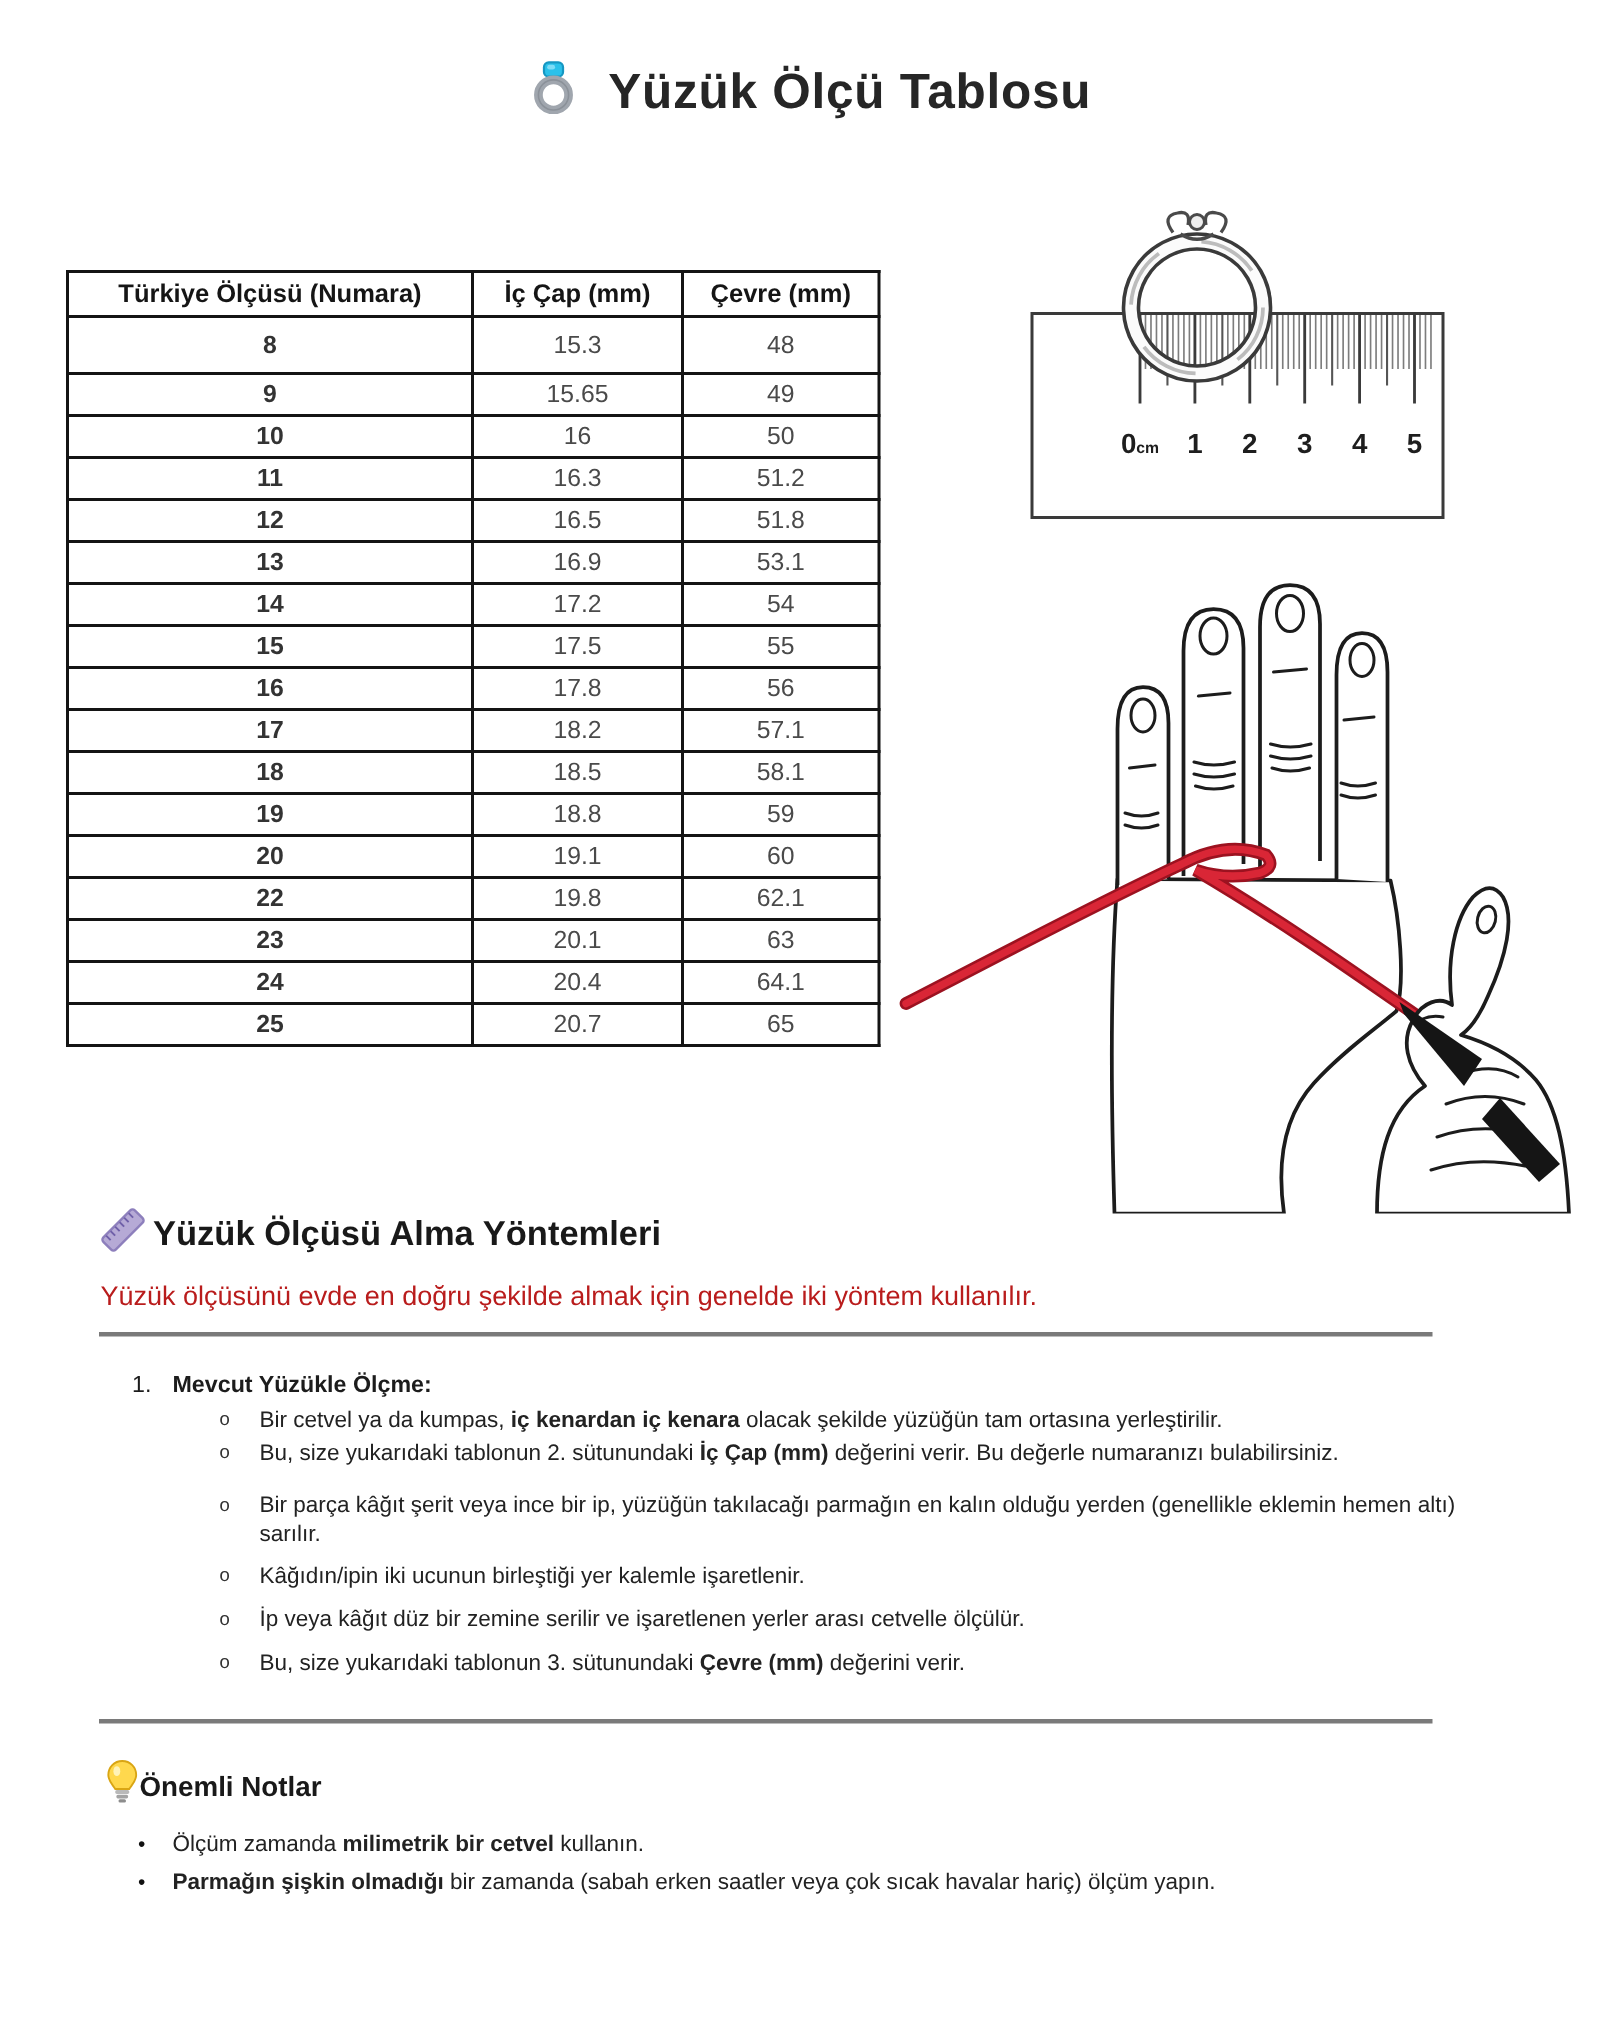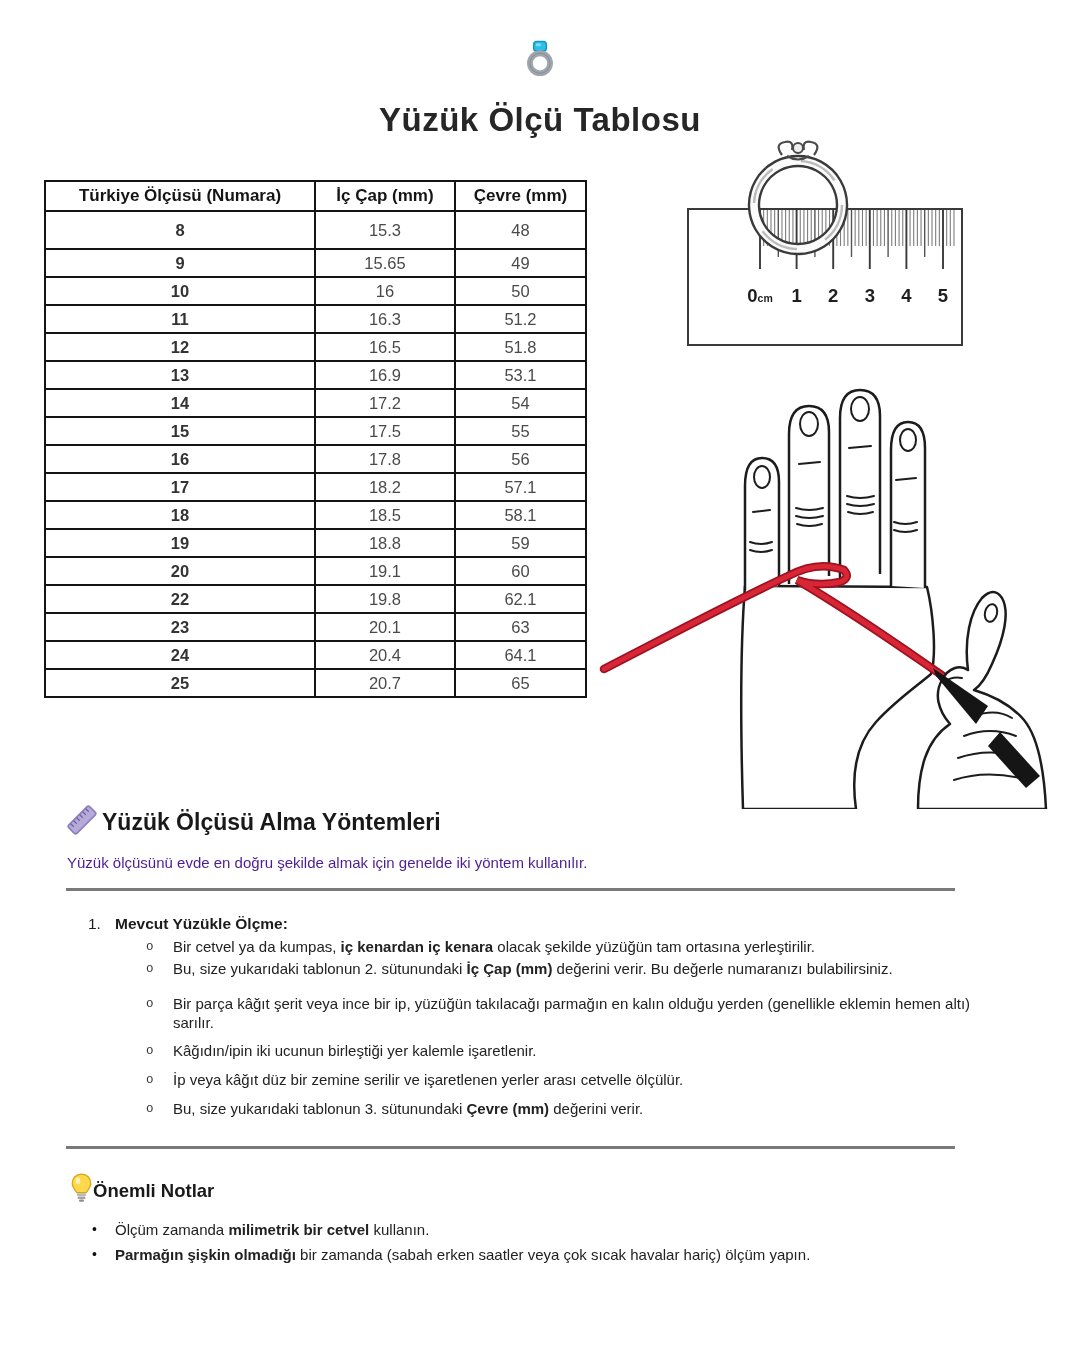--- a/index.html
+++ b/index.html
@@ -3,41 +3,41 @@
 <meta charset="utf-8">
 <style>
   html,body { margin:0; padding:0; background:#ffffff; }
   .page {
     position:relative; width:1080px; height:1350px; background:#ffffff;
     font-family:"Liberation Sans", sans-serif; color:#1f1f1f; overflow:hidden;
   }
 
   
   .doc-title { position:absolute; top:40px; left:0; width:100%;
-    display:flex; justify-content:center; align-items:center; gap:21px;flex-direction:column; }
+    display:flex; justify-content:center; align-items:center; gap:21px; }
   .doc-title h1 { margin:0; font-size:33px; font-weight:bold; color:#262626; letter-spacing:.5px; }
 
   
   table.size-table { position:absolute; left:44px; top:180px; width:541px;
     border-collapse:collapse; table-layout:fixed; }
   .size-table th, .size-table td { border:2.5px solid #141414; text-align:center; padding:0; }
   .size-table th { font-size:17px; height:28px; color:#151515; }
   .size-table td { font-size:16.5px; height:26px; color:#4a4a4a; }
   .size-table td.c1 { font-weight:bold; color:#333333; }
   .size-table tbody tr:first-child td { height:36px; }
   .colw1 { width:270px; } .colw2 { width:140px; } .colw3 { width:131px; }
 
   
   .ruler-illustration { position:absolute; left:686px; top:138px; width:278px; height:212px; }
   .hand-illustration  { position:absolute; left:592px; top:372px; width:462px; height:437px; }
 
   
   .sec-head { position:absolute; left:64px; top:802px; display:flex; align-items:center; gap:2px; }
   .sec-head h2 { margin:0; font-size:23px; font-weight:bold; color:#191919; }
-  .intro { position:absolute; left:67px; top:854px; margin:0; font-size:15px; color:#4c1d95; }
+  .intro { position:absolute; left:67px; top:854px; margin:0; font-size:18px; color:#b91c1c; }
   .rule { position:absolute; left:66px; width:889px; height:3px; background:#7a7a7a; border:none; margin:0; }
   .rule1 { top:888px; } .rule2 { top:1146px; }
 
   #methods-list { position:absolute; left:66px; top:914px; width:910px;
     margin:0; padding:0; list-style:none; }
   .m-item + .m-item { margin-top:15px; }
   .m-item-title { font-size:15.5px; line-height:19px; color:#1c1c1c; }
   .m-num { display:inline-block; width:27px; margin-left:22px; }
   .m-title-text { font-weight:bold; }
   .m-bullets { margin:4px 0 0 0; padding:0; list-style:none; }

